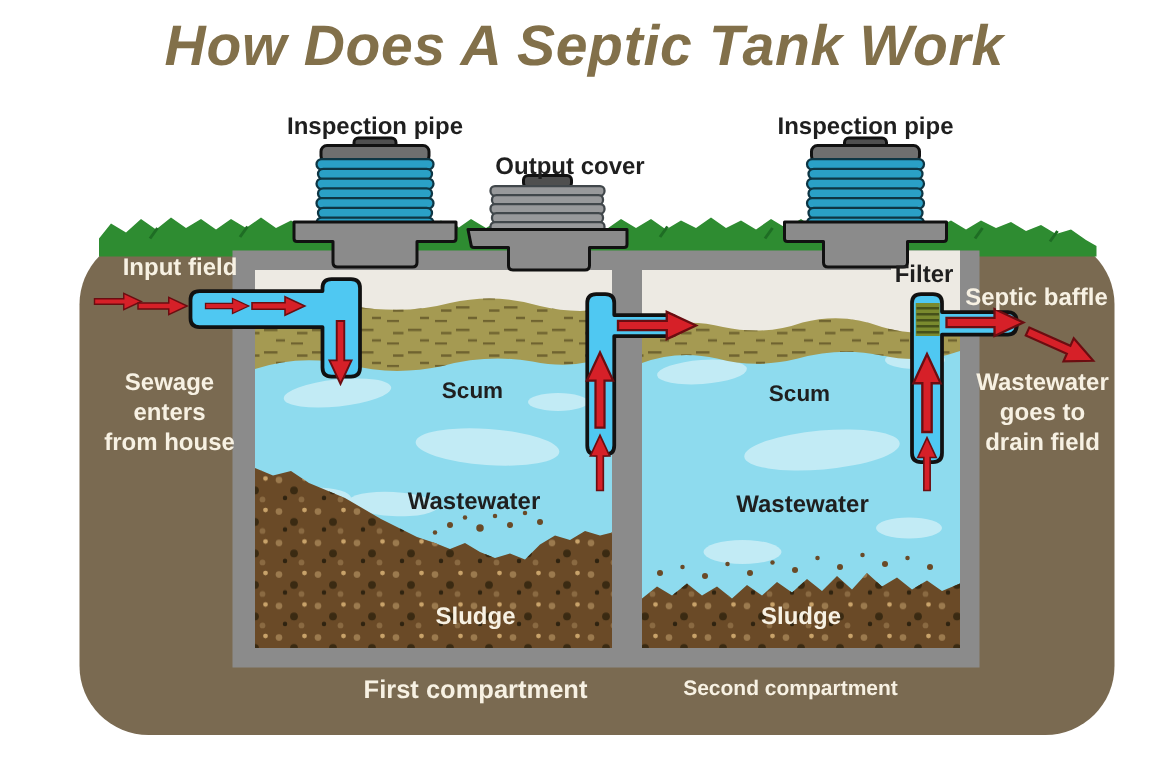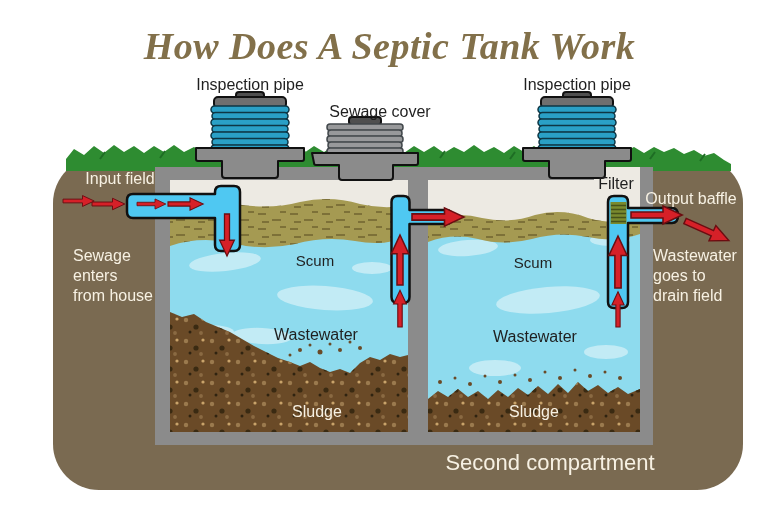--- a/index.html
+++ b/index.html
@@ -1,23 +1,23 @@
 <!DOCTYPE html>
 <html style="--title: #82704a; --soil: #7a6a51; --grass: #2e8c31; --tank-wall: #8b8b8b; --tank-interior: #edeae3; --water: #8edbee; --water-highlight: #c2ebf5; --scum: #a59a52; --sludge: #6a4a27; --pipe: #4fc8f2; --filter: #7a8a2e; --arrow: #d62028; --label-light: #f7f1e3; --label-dark: #1f1f1f;"><head>
 <meta charset="utf-8">
 <style>
   html,body{margin:0;padding:0;background:#fff;}
   .stage{position:relative;width:779px;height:513px;background:#ffffff;overflow:hidden;
          font-family:"Liberation Sans",sans-serif;}
   .scene{position:absolute;left:0;top:0;}
-  .title{position:absolute;left:0;right:0;top:24px;text-align:center;
+  .title{position:absolute;left:0;right:0;top:10px;text-align:center;
          font-size:38px;font-weight:bold;font-style:italic;color:var(--title);
-         letter-spacing:.5px;font-family:Liberation Serif, serif;}
-  .lbl{position:absolute;transform:translateX(-50%);font-size:16px;font-weight:400;
-       white-space:nowrap;line-height:1.15;}
+         letter-spacing:.5px;}
+  .lbl{position:absolute;transform:translateX(-50%);font-size:16px;font-weight:700;
+       white-space:nowrap;text-align:center;line-height:1.15;}
   .lbl.dark{color:var(--label-dark);}
   .lbl.light{color:var(--label-light);}
   .lbl.note{white-space:pre-line;line-height:1.25;}
   .lbl.small{font-size:15px;margin-top:38px;}
 </style>
 </head>
 <body>
 
 <div class="stage">
 
@@ -166,36 +166,37 @@
       <use href="#arr" transform="translate(618,288) rotate(-90) scale(1.3)"></use>
       <use href="#arr" transform="translate(631,215) scale(1.28)"></use>
       <use href="#arr" transform="translate(685,221) rotate(24) scale(1.2)"></use>
     </g>
   </svg>
 
   <div class="title">How Does A Septic Tank Work</div>
 
   <div class="lbl dark" style="left:250px;top:76px">Inspection pipe</div>
   <div class="lbl dark" style="left:577px;top:76px">Inspection pipe</div>
-  <div class="lbl dark" style="left:380px;top:103px">Sewage cover</div>
+  <div class="lbl dark" style="left:380px;top:103px">Output cover</div>
 
   <div class="lbl light" style="left:120px;top:170px">Input field</div>
   <div class="lbl dark" style="left:616px;top:175px">Filter</div>
-  <div class="lbl light" style="left:691px;top:190px">Output baffle</div>
+  <div class="lbl light" style="left:691px;top:190px">Septic baffle</div>
 
   <div class="lbl dark small" style="left:315px;top:214px">Scum</div>
   <div class="lbl dark small" style="left:533px;top:216px">Scum</div>
 
   <div class="lbl dark" style="left:316px;top:326px">Wastewater</div>
   <div class="lbl dark" style="left:535px;top:328px">Wastewater</div>
 
   <div class="lbl light" style="left:317px;top:403px">Sludge</div>
   <div class="lbl light" style="left:534px;top:403px">Sludge</div>
 
   <div class="lbl light note" style="left:113px;top:246px">Sewage
 enters
 from house</div>
   <div class="lbl light note" style="left:695px;top:246px">Wastewater
 goes to
 drain field</div>
 
-  <div class="lbl light" style="left:550px;top:450px;font-size:22px">Second compartment</div>
+  <div class="lbl light" style="left:317px;top:450px;font-size:17px">First compartment</div>
+  <div class="lbl light" style="left:527px;top:450px;font-size:14px">Second compartment</div>
 </div>
 
 </body></html>

